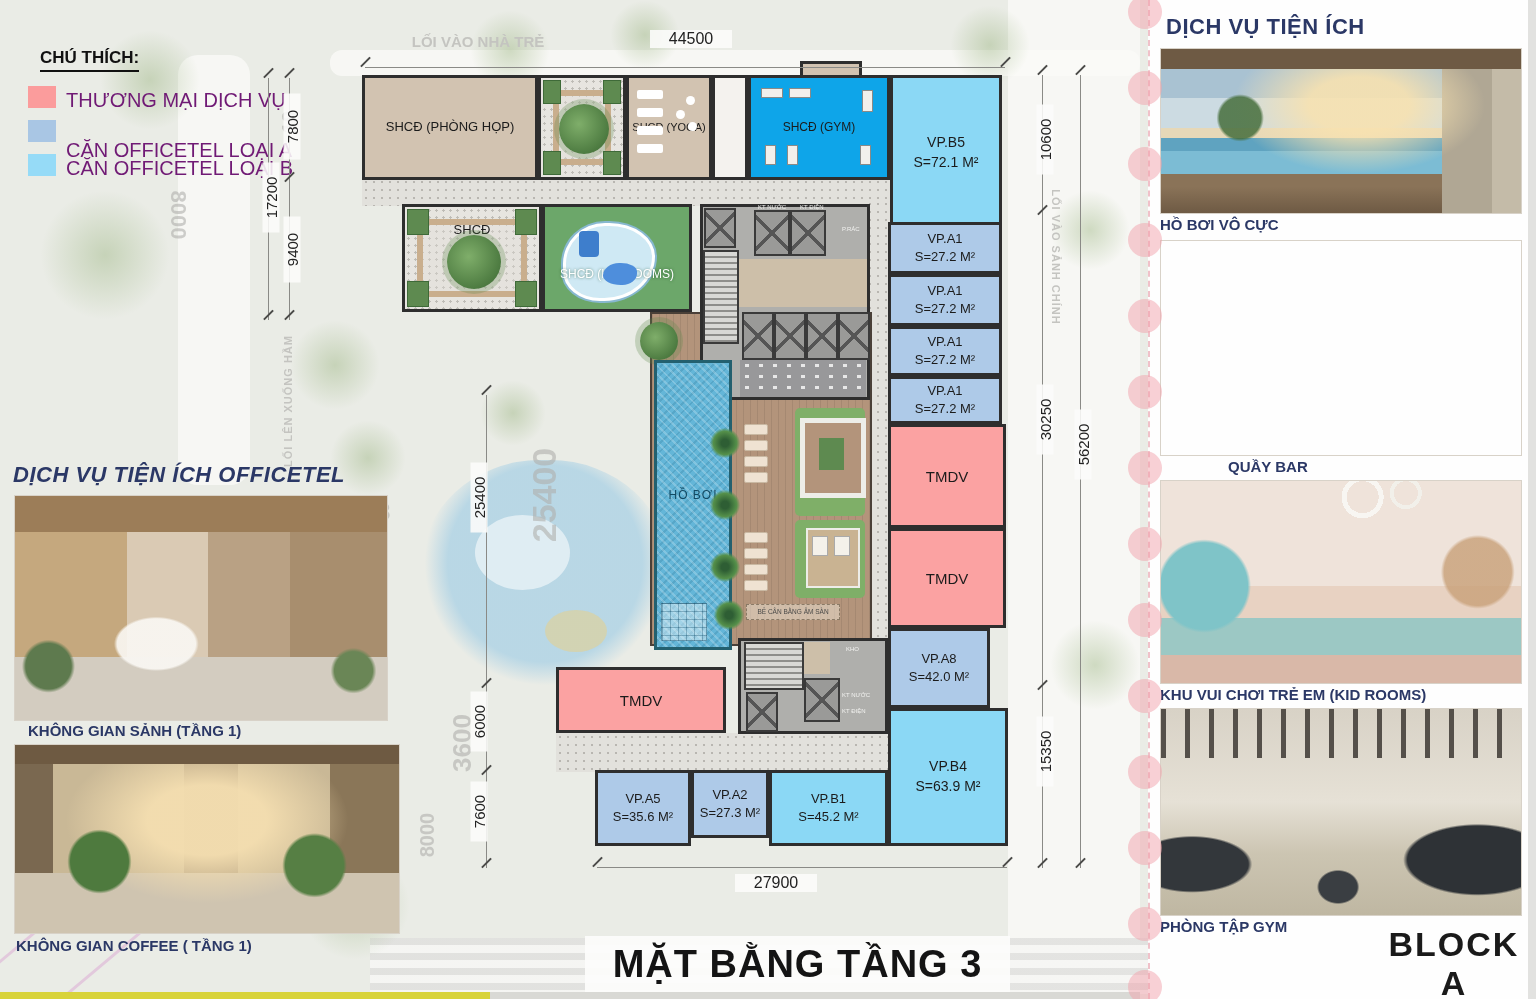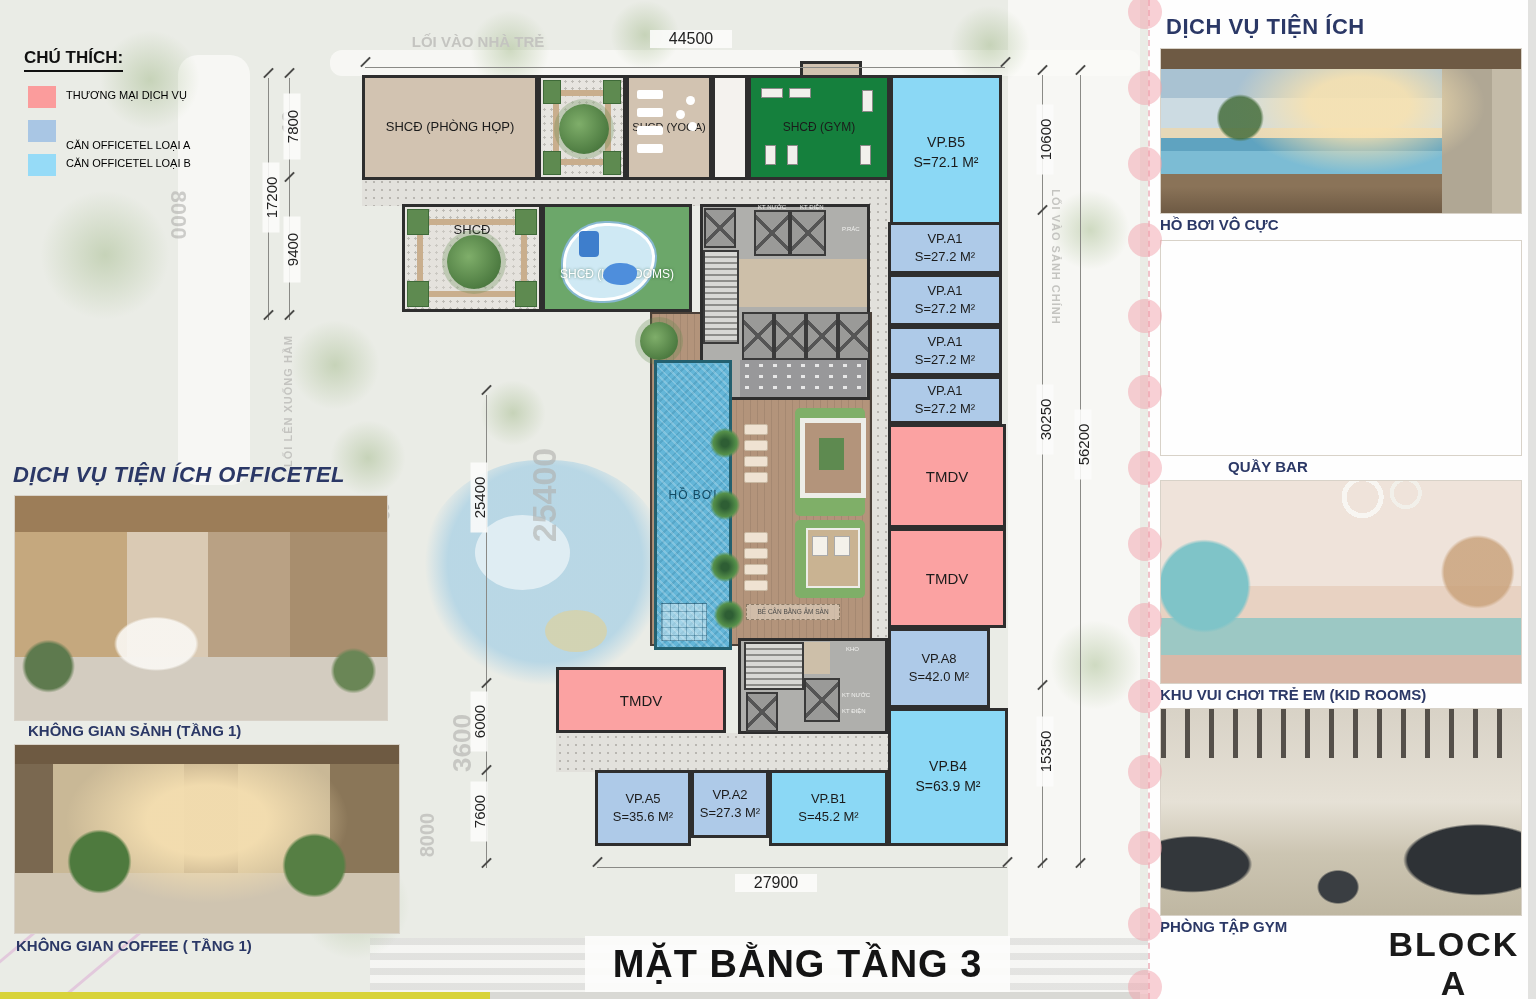--- a/index.html
+++ b/index.html
@@ -57,21 +57,21 @@
   .tick{position:absolute;width:13px;height:2px;background:#4A4A48;transform:rotate(-45deg);z-index:6;}
   .dimlab{position:absolute;background:rgba(252,252,250,.88);padding:0 3px;font-size:15px;color:#222;z-index:6;white-space:nowrap;text-align:center;}
   
   .navyhead{position:absolute;color:#2B3866;font-weight:bold;font-size:22px;letter-spacing:.5px;z-index:4;white-space:nowrap;}
   .cap{position:absolute;color:#2B3866;font-size:15px;font-weight:bold;z-index:4;white-space:nowrap;}
   .ph{position:absolute;z-index:3;border:1px solid #D8D2C8;background-repeat:no-repeat;}
   .card{position:absolute;background:#FEFEFE;border-left:2px dashed rgba(232,160,172,.65);z-index:2;}
   .pcirc{position:absolute;width:34px;height:34px;border-radius:50%;background:rgba(242,162,172,.5);z-index:5;}
   .legend-title{position:absolute;font-size:17px;font-weight:bold;color:#111;border-bottom:2px solid #111;padding-bottom:2px;z-index:4;}
   .sw{position:absolute;width:28px;height:22px;z-index:4;}
-  .swlab{position:absolute;font-size:11px;color:#000000;z-index:4;white-space:nowrap;text-align:center;}
+  .swlab{position:absolute;font-size:20px;color:#701a75;z-index:4;white-space:nowrap;text-align:center;}
   .titleplate{position:absolute;background:rgba(252,252,251,.94);z-index:4;display:flex;align-items:center;justify-content:center;}
   .titleplate span{font-size:38px;font-weight:bold;color:#141414;letter-spacing:1px;}
   .blocka{position:absolute;font-size:34px;font-weight:bold;color:#1a1a1a;letter-spacing:2px;border-bottom:2px solid #9A9A9A;padding-bottom:4px;z-index:4;text-align:center;}
   
   .ph-pool{background-image:
     linear-gradient(180deg,#6E5A44 0 12%,rgba(110,90,68,0) 12%),
     radial-gradient(circle at 22% 42%,rgba(70,110,60,.85) 0 7%,rgba(70,110,60,0) 8%),
     radial-gradient(ellipse at 55% 34%,rgba(248,226,176,.9) 0 18%,rgba(248,226,176,0) 45%),
     linear-gradient(90deg,rgba(160,150,135,0) 78%,#B0A794 78% 92%,#C4BBA8 92%),
     linear-gradient(180deg,#A9C2D2 12% 30%,#CCdbe2 30% 48%,#E6D8B8 48% 54%,#5FA3C0 54% 62%,#7CBCD4 62% 76%,#8A7358 76% 84%,#6E5A44 100%);}
@@ -141,21 +141,21 @@
 <div class="ghost rot" style="left:422px;top:728px;width:80px;height:30px;font-size:26px;">3600</div>
 <div class="ghost rot" style="left:396px;top:823px;width:64px;height:24px;font-size:20px;">8000</div>
 <div class="ghost rotcw" style="left:143px;top:202px;width:70px;height:26px;font-size:22px;">8000</div>
 <div class="ghost rot" style="left:270px;top:110px;width:40px;height:24px;font-size:20px;">19</div>
 <div class="ghost" style="left:352px;top:498px;width:50px;font-size:24px;">48</div>
 
 <div class="sitelab" style="left:398px;top:33px;width:160px;font-size:15px;">LỐI VÀO NHÀ TRẺ</div>
 <div class="sitelab rot" style="left:213px;top:395px;width:150px;font-size:11px;letter-spacing:1px;">LỐI LÊN XUỐNG HẦM</div>
 <div class="sitelab rotcw" style="left:981px;top:251px;width:150px;font-size:11px;letter-spacing:1px;">LỐI VÀO SẢNH CHÍNH</div>
 
-<div class="legend-title" style="left:24px;top:48px;">CHÚ THÍCH:</div>
+<div class="legend-title" style="left:40px;top:48px;">CHÚ THÍCH:</div>
 <div class="sw" style="left: 28px; top: 86px; background-color: rgb(251, 156, 156);"></div>
 <div class="swlab" style="left:66px;top:89px;">THƯƠNG MẠI DỊCH VỤ</div>
 <div class="sw" style="left: 28px; top: 120px; background-color: rgb(169, 198, 228);"></div>
 <div class="swlab" style="left:66px;top:139px;">CĂN OFFICETEL LOẠI A</div>
 <div class="sw" style="left: 28px; top: 154px; background-color: rgb(150, 219, 247);"></div>
 <div class="swlab" style="left:66px;top:157px;">CĂN OFFICETEL LOẠI B</div>
 
 <div class="peb" style="left:362px;top:178px;width:530px;height:28px;"></div>
 <div class="peb" style="left:866px;top:200px;width:26px;height:570px;"></div>
 <div class="peb" style="left:556px;top:733px;width:334px;height:39px;"></div>
@@ -177,21 +177,21 @@
   <div class="mat" style="left:8px;top:30px;"></div>
   <div class="mat" style="left:8px;top:48px;"></div>
   <div class="mat" style="left:8px;top:66px;"></div>
   <div class="dot" style="right:14px;top:18px;"></div>
   <div class="dot" style="right:24px;top:32px;"></div>
   <div class="dot" style="right:12px;top:44px;"></div>
   <span class="nm" style="font-size:11px;z-index:1;">SHCĐ (YOGA)</span>
 </div>
 <div class="room" style="left:712px;top:75px;width:36px;height:105px;background:#F4F2EE;"></div>
 <div class="room" style="left: 800px; top: 61px; width: 62px; height: 16px; border-bottom: none; background-color: rgb(210, 195, 177);"></div>
-<div class="room" style="left: 748px; top: 75px; width: 142px; height: 105px; background-color: #15803d;">
+<div class="room" style="left: 748px; top: 75px; width: 142px; height: 105px; background-color: #0ea5e9;">
   <div class="eq" style="left:10px;top:10px;width:20px;height:8px;"></div>
   <div class="eq" style="left:38px;top:10px;width:20px;height:8px;"></div>
   <div class="eq" style="right:14px;top:12px;width:9px;height:20px;"></div>
   <div class="eq" style="left:14px;bottom:12px;width:9px;height:18px;"></div>
   <div class="eq" style="left:36px;bottom:12px;width:9px;height:18px;"></div>
   <div class="eq" style="right:16px;bottom:12px;width:9px;height:18px;"></div>
   <span class="nm" style="font-size:12px;z-index:1;">SHCĐ (GYM)</span>
 </div>
 <div class="room big" style="left: 890px; top: 75px; width: 112px; height: 155px; background-color: rgb(139, 216, 245);">
   <span class="nm">VP.B5</span>

